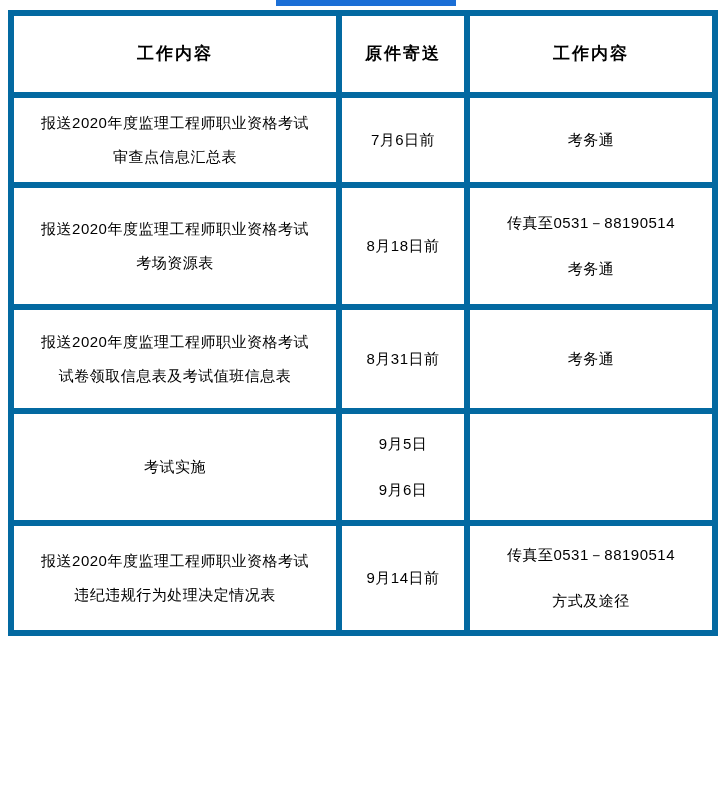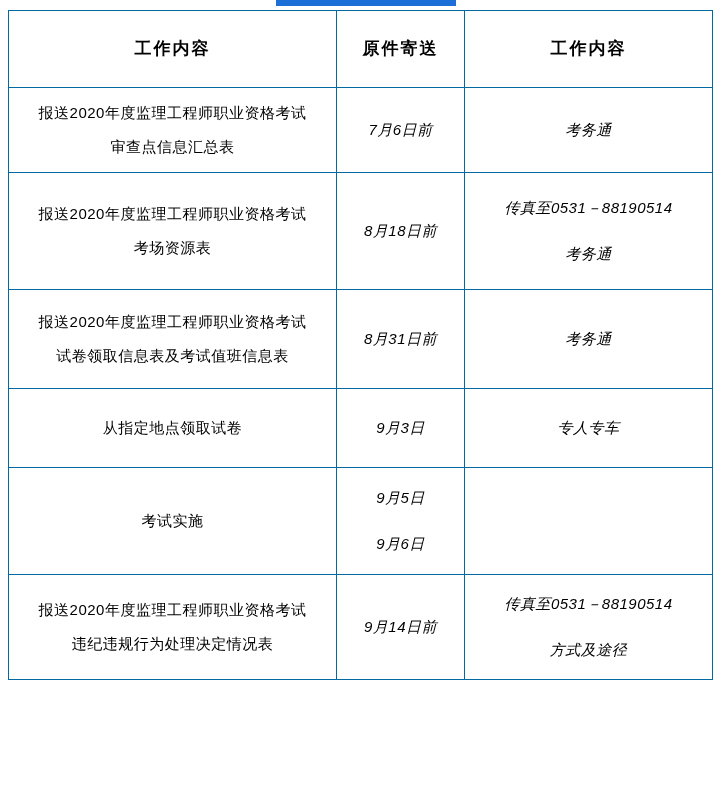--- a/index.html
+++ b/index.html
@@ -33,42 +33,41 @@
     border-collapse: collapse;
     width: 704px;
     table-layout: fixed;
   }
   table.schedule col.c1 { width: 328px; }
   table.schedule col.c2 { width: 128px; }
   table.schedule col.c3 { width: 248px; }
 
   table.schedule th,
   table.schedule td {
-    border: 1px solid #0369a1;
+    border: 6px solid #0369a1;
     vertical-align: middle;
     padding: 6px 16px;
     font-size: 15px;
     line-height: 1.6;
   }
   table.schedule th {
     height: 64px;
     font-weight: bold;
     font-size: 17px;
     text-align: center;
     letter-spacing: 2px;
   }
   td.work-content {
     text-align: center;
     letter-spacing: 0.5px;
   }
   td.work-time,
   td.work-method {
     text-align: center;
     letter-spacing: 0.5px;
-    font-style: italic;
   }
   .line {
     display: block;
   }
   .line + .line {
     margin-top: 10px;
   }
   .stack-gap .line + .line {
     margin-top: 22px;
   }
@@ -136,31 +135,20 @@
           <span class="line">试卷领取信息表及考试值班信息表</span>
         </td>
         <td class="work-time">
           <span class="line">8月31日前</span>
         </td>
         <td class="work-method">
           <span class="line">考务通</span>
         </td>
       </tr>
 
-      <tr class="r4">
-        <td class="work-content">
-          <span class="line">从指定地点领取试卷</span>
-        </td>
-        <td class="work-time">
-          <span class="line">9月3日</span>
-        </td>
-        <td class="work-method">
-          <span class="line">专人专车</span>
-        </td>
-      </tr>
 
       <tr class="r5">
         <td class="work-content">
           <span class="line">考试实施</span>
         </td>
         <td class="work-time stack-gap">
           <span class="line">9月5日</span>
           <span class="line">9月6日</span>
         </td>
         <td class="work-method empty-cell">

